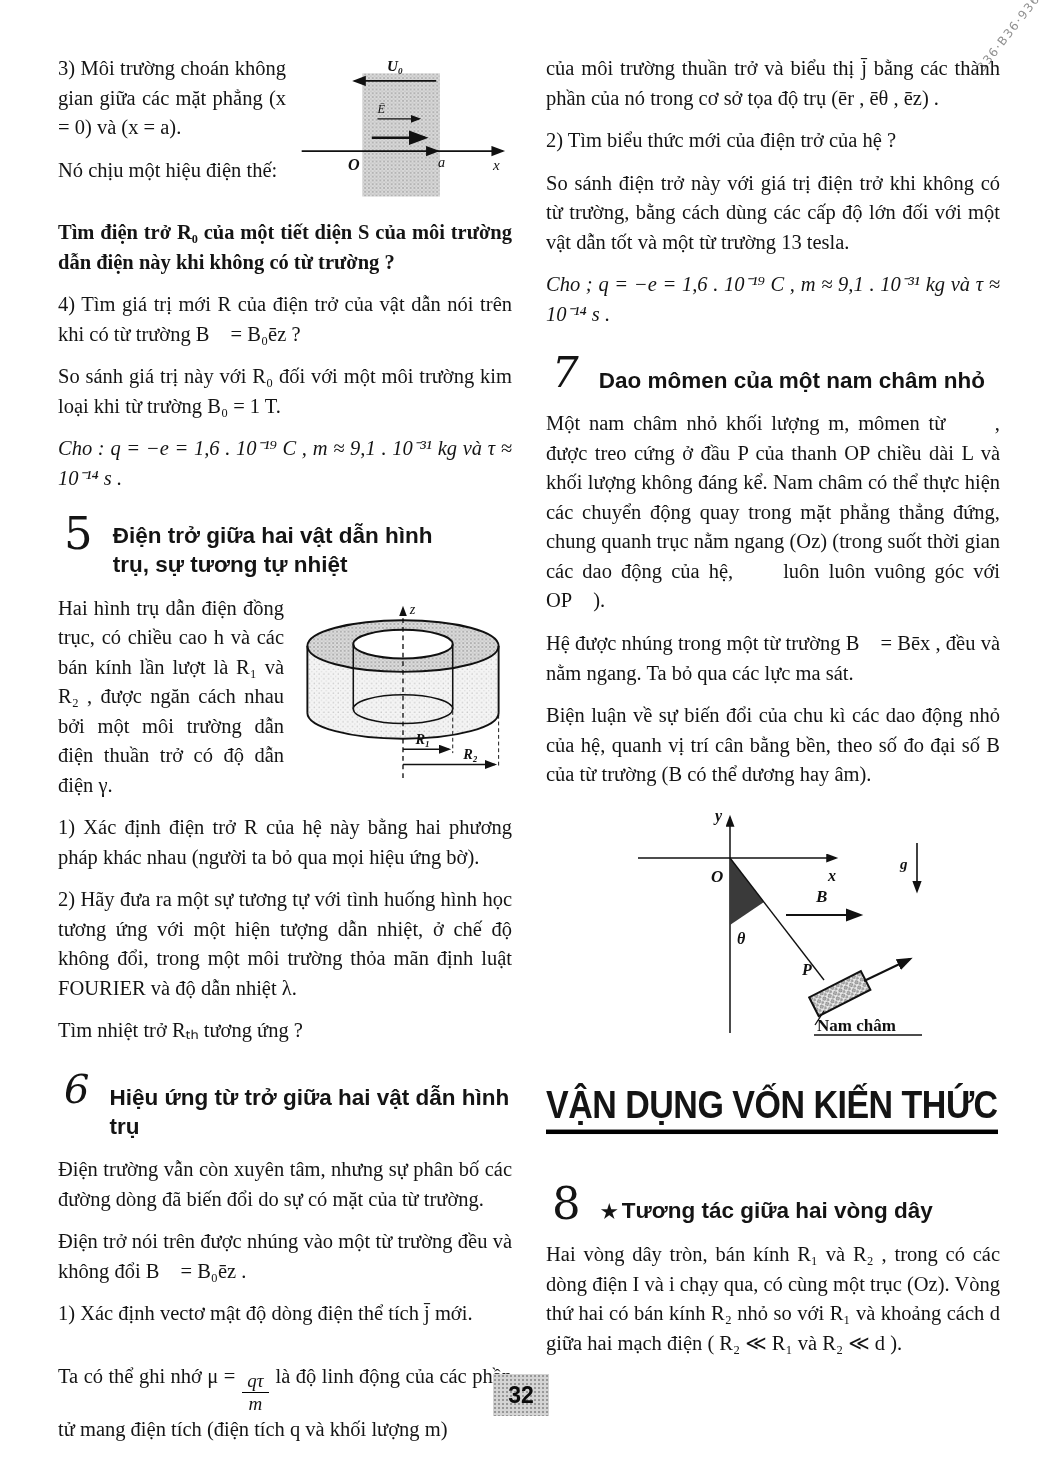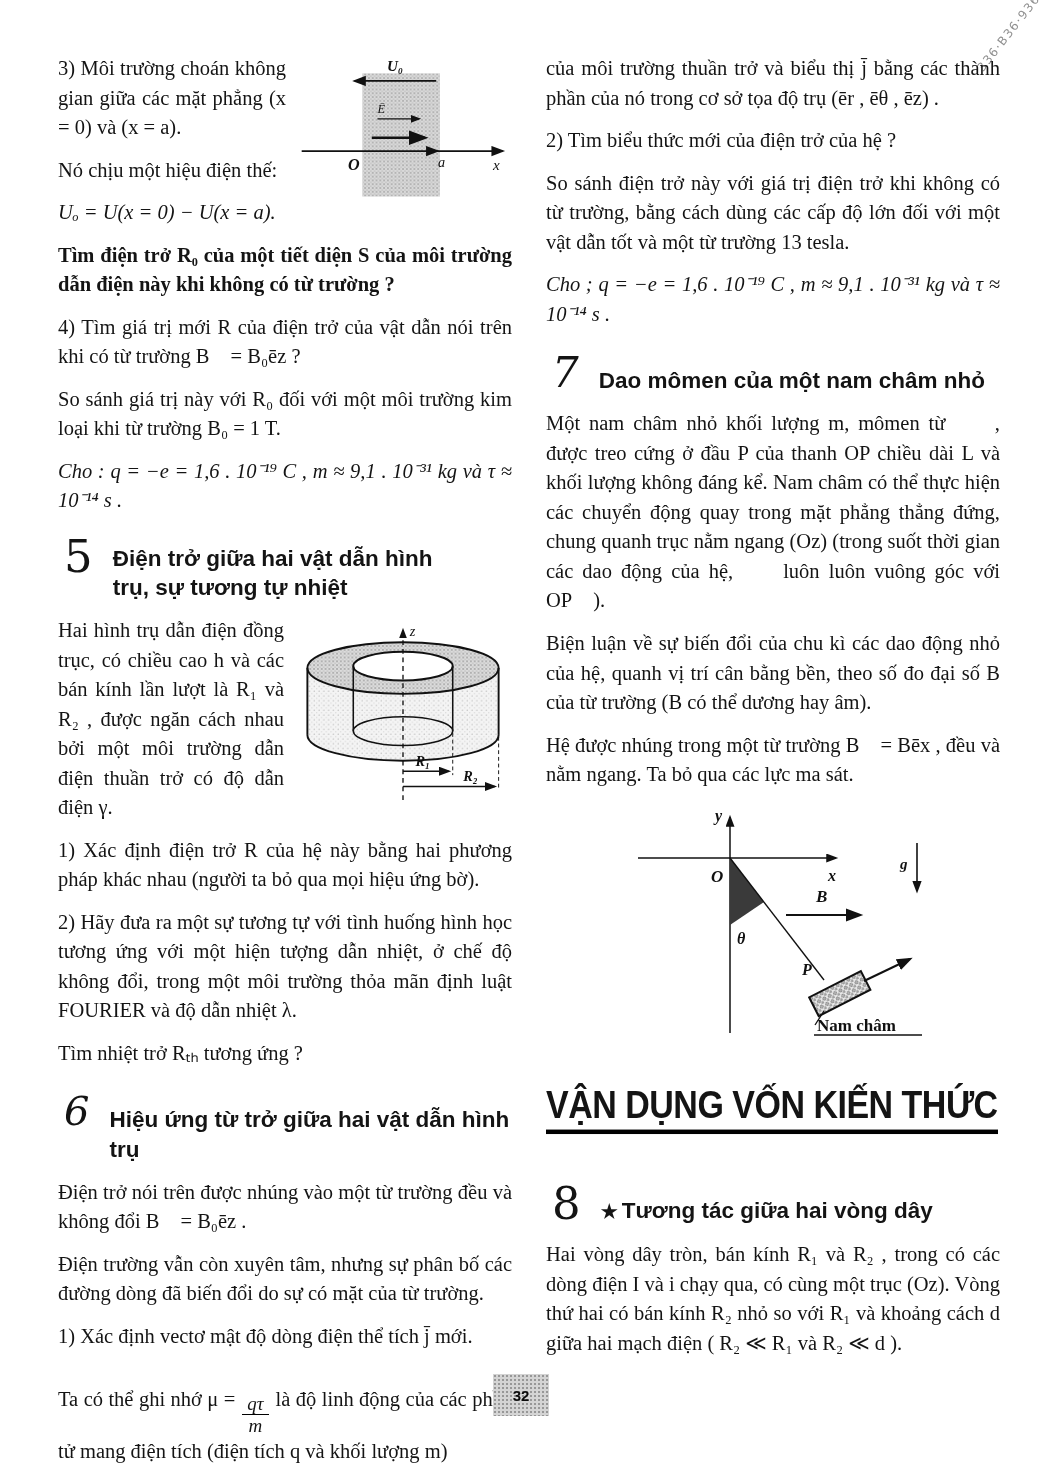--- a/index.html
+++ b/index.html
@@ -61,21 +61,21 @@
   .frac .num{border-bottom:1.6px solid #000;padding:0 5px;margin-top:28px;}
 
   .page-num{
     position:absolute;left:493px;top:1374px;
     width:56px;height:42px;
     background-color:#d4d4d4;
     background-image:radial-gradient(#979797 1px, rgba(0,0,0,0) 1.1px);
     background-size:4px 4px;
     display:flex;align-items:center;justify-content:center;
     font-family:"Liberation Sans", sans-serif;
-    font-weight:700;font-size:15px;color:#0a0a0a;
+    font-weight:700;font-size:23px;color:#0a0a0a;
   }
   .stamp{
     position:absolute;top:26px;right:-14px;
     transform:rotate(-52deg);
     color:#8f8f8f;font-size:12px;letter-spacing:1.5px;
     font-family:"DejaVu Sans", sans-serif;
   }
   svg text{font-family:"Liberation Serif", serif;fill:#111;}
   svg .it{font-style:italic;}
   svg .bd{font-weight:bold;}
@@ -111,21 +111,20 @@
           <line x1="86" y1="64" x2="130" y2="64" stroke="#111" stroke-width="1.4" marker-end="url(#ahS)"></line>
           <line x1="80" y1="84" x2="136" y2="84" stroke="#111" stroke-width="2.6" marker-end="url(#ahS)"></line>
           <line x1="6" y1="98" x2="218" y2="98" stroke="#111" stroke-width="1.8" marker-end="url(#ahS)"></line>
           <line x1="138" y1="98" x2="149" y2="98" stroke="#111" stroke-width="1.8" marker-end="url(#ahS)"></line>
           <text class="it bd" x="55" y="118" font-size="17">O</text>
           <text class="it" x="150" y="115" font-size="15">a</text>
           <text class="it" x="208" y="118" font-size="16">x</text>
         </svg>
         <p>3)  Môi trường choán không gian giữa các mặt phẳng (x = 0) và (x = a).</p>
         <p>Nó chịu một hiệu điện thế:</p>
-        <p class="math-line">Uₒ = U(x = 0) − U(x = a).</p>
       </div>
 
       <p class="clear">Tìm điện trở  R₀  của một tiết diện S của môi trường dẫn điện này khi không có từ trường ?</p>
       <p>4) Tìm giá trị mới R của điện trở của vật dẫn nói trên khi có từ trường  B⃗ = B₀ēz  ?</p>
       <p>So sánh giá trị này với  R₀  đối với một môi trường kim loại khi từ trường  B₀ = 1 T.</p>
       <p class="math-line">Cho : q = −e =  1,6 . 10⁻¹⁹ C ,  m ≈ 9,1 . 10⁻³¹  kg và τ ≈  10⁻¹⁴  s .</p>
 
       <div class="sec-head">
         <span class="sec-num">5</span>
         <span class="sec-title">Điện trở giữa hai  vật dẫn hình trụ, sự tương tự nhiệt</span>
@@ -172,22 +171,22 @@
 
       <p>1) Xác định  điện trở R của hệ này bằng hai phương pháp khác nhau (người ta bỏ qua mọi hiệu ứng bờ).</p>
       <p>2) Hãy đưa ra một sự tương tự với tình huống hình học tương ứng với một hiện tượng dẫn nhiệt, ở chế độ không đổi, trong một môi trường thỏa mãn định luật FOURIER và độ dẫn nhiệt λ.</p>
       <p>Tìm nhiệt trở  Rₜₕ  tương ứng ?</p>
 
       <div class="sec-head inline">
         <span class="sec-num" style="font-size:40px;font-style:italic;">6</span>
         <span class="sec-title">Hiệu ứng từ trở giữa hai vật dẫn hình trụ</span>
       </div>
 
+      <p>Điện trường vẫn còn xuyên tâm, nhưng sự phân bố các đường dòng đã biến đổi do sự có mặt của từ trường.</p>
       <p>Điện trở nói trên được nhúng vào một từ trường đều và không đổi  B⃗ = B₀ēz .</p>
-      <p>Điện trường vẫn còn xuyên tâm, nhưng sự phân bố các đường dòng đã biến đổi do sự có mặt của từ trường.</p>
       <p>1) Xác định vectơ mật độ dòng điện thể tích  j̄  mới.</p>
 
       <p>
         <span>Ta có thể ghi nhớ  μ =</span><span class="frac">
             <span class="num">qτ</span>
             <span class="den">m</span>
           </span><span>là độ linh động của các phần tử mang điện tích (điện tích q và khối lượng m)</span>
       </p>
     </div>
 
@@ -197,22 +196,22 @@
       <p>2) Tìm biểu thức mới của điện trở của hệ ?</p>
       <p>So sánh điện trở này với giá trị điện trở khi không có từ trường, bằng cách dùng các cấp độ lớn đối với một vật dẫn tốt và một từ trường 13 tesla.</p>
       <p class="math-line">Cho ; q = −e = 1,6 . 10⁻¹⁹ C ,  m ≈ 9,1 . 10⁻³¹  kg và τ ≈ 10⁻¹⁴  s .</p>
 
       <div class="sec-head inline">
         <span class="sec-num" style="font-size:42px;font-style:italic;">7</span>
         <span class="sec-title">Dao mômen của một nam châm nhỏ</span>
       </div>
 
       <p>Một nam châm nhỏ khối lượng m, mômen từ  ℳ⃗ , được treo cứng ở đầu P của thanh OP chiều dài L và khối lượng không đáng kể. Nam châm có thể thực hiện các chuyển động quay trong mặt phẳng thẳng đứng, chung quanh trục nằm ngang (Oz) (trong suốt thời gian các dao động của hệ,  ℳ⃗  luôn luôn vuông góc với  OP⃗ ).</p>
+      <p>Hệ được nhúng trong một từ trường  B⃗ = Bēx , đều và nằm ngang. Ta bỏ qua các lực ma sát.</p>
       <p>Biện luận về sự biến đổi của chu kì các dao động nhỏ của hệ, quanh vị trí cân bằng bền, theo số đo đại số B của từ trường (B có thể dương hay âm).</p>
-      <p>Hệ được nhúng trong một từ trường  B⃗ = Bēx , đều và nằm ngang. Ta bỏ qua các lực ma sát.</p>
 
       <div class="fig-center">
         <svg width="310" height="238" viewBox="0 0 310 238">
           <defs>
             <marker id="ahP" markerWidth="9" markerHeight="8" refX="6.5" refY="3" orient="auto">
               <path d="M0,0 L8,3 L0,6 Z" fill="#111"></path>
             </marker>
             <pattern id="magdots" width="6" height="6" patternUnits="userSpaceOnUse">
               <rect width="6" height="6" fill="#e8e8e8"></rect>
               <circle cx="2" cy="2" r="1.4" fill="none" stroke="#555" stroke-width="0.8"></circle>

